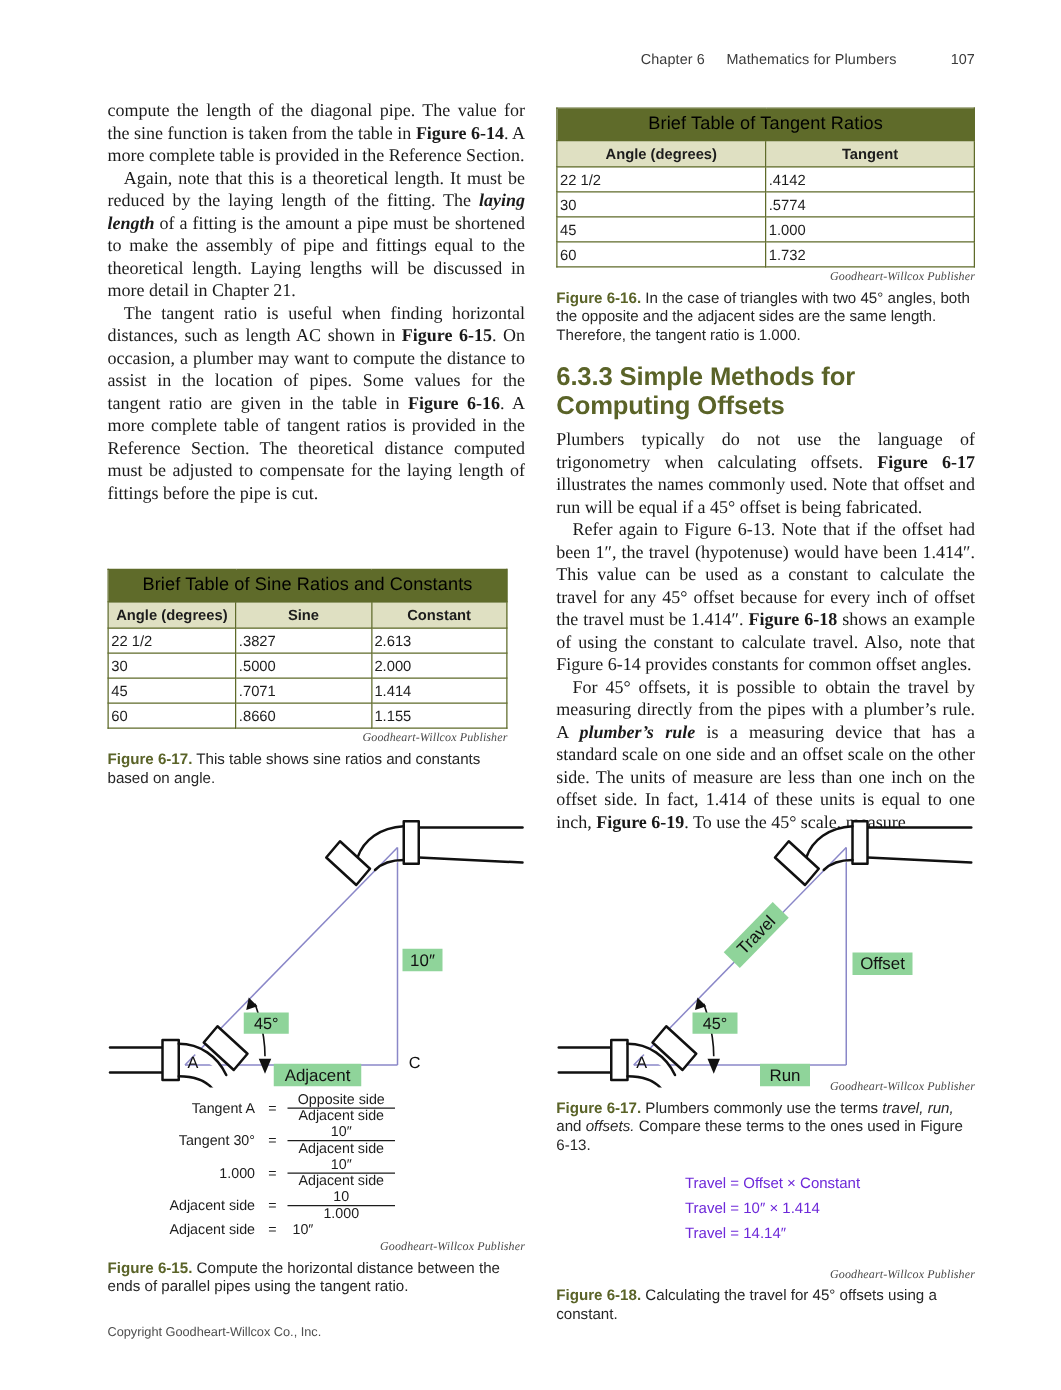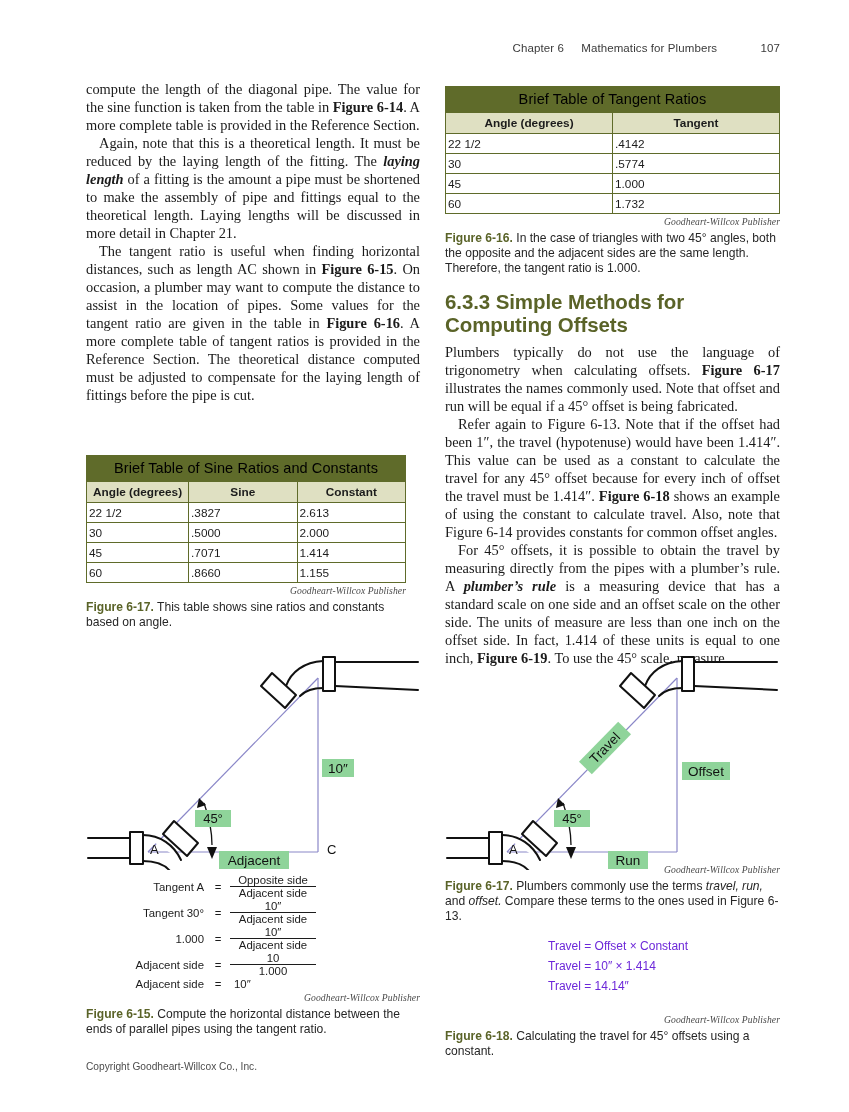--- a/index.html
+++ b/index.html
@@ -427,21 +427,21 @@
 
         <text x="64" y="199" font-size="13" fill="#111">A</text>
       </g>
     </svg>
   </div>
 
   <div style="position:absolute; left:445px; top:862px; width:335px;">
     <div class="credit">Goodheart-Willcox Publisher</div>
     <div class="figcap">
       <span class="fignum">Figure 6-17.</span>
-      <span>Plumbers commonly use the terms </span><i>travel, run,</i><span> and </span><i>offset.</i><span> Compare these terms to the ones used in Figure 6-13.</span>
+      <span>Plumbers commonly use the terms </span><i>travel, run,</i><span> and </span><i>offsets.</i><span> Compare these terms to the ones used in Figure 6-13.</span>
     </div>
 
     <div class="calcblock">
       <div>Travel = Offset × Constant</div>
       <div>Travel = 10″ × 1.414</div>
       <div>Travel = 14.14″</div>
     </div>
 
     <div class="credit" style="margin-top:18px;">Goodheart-Willcox Publisher</div>
     <div class="figcap">

